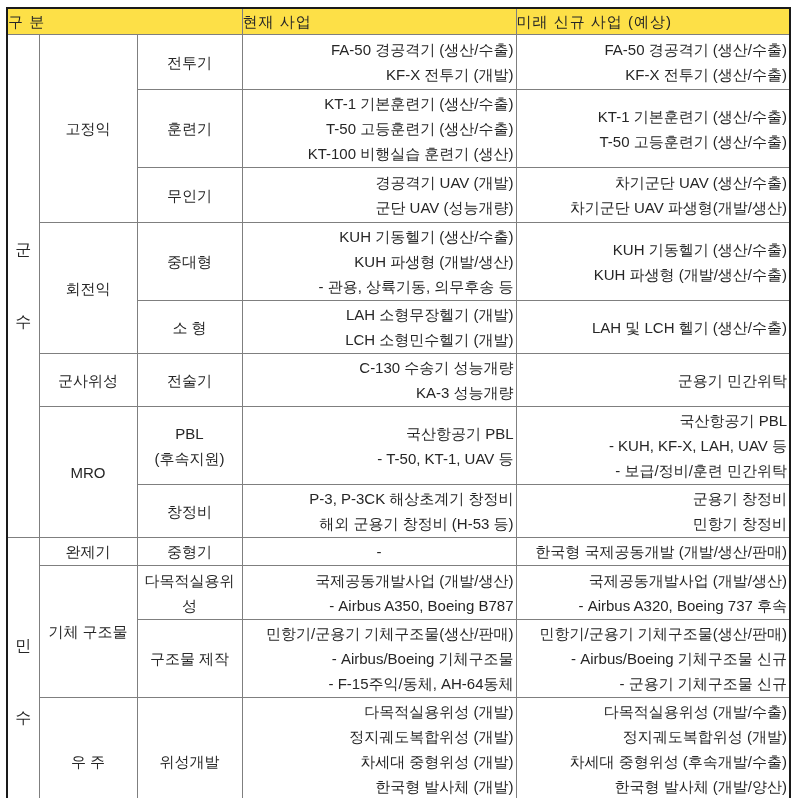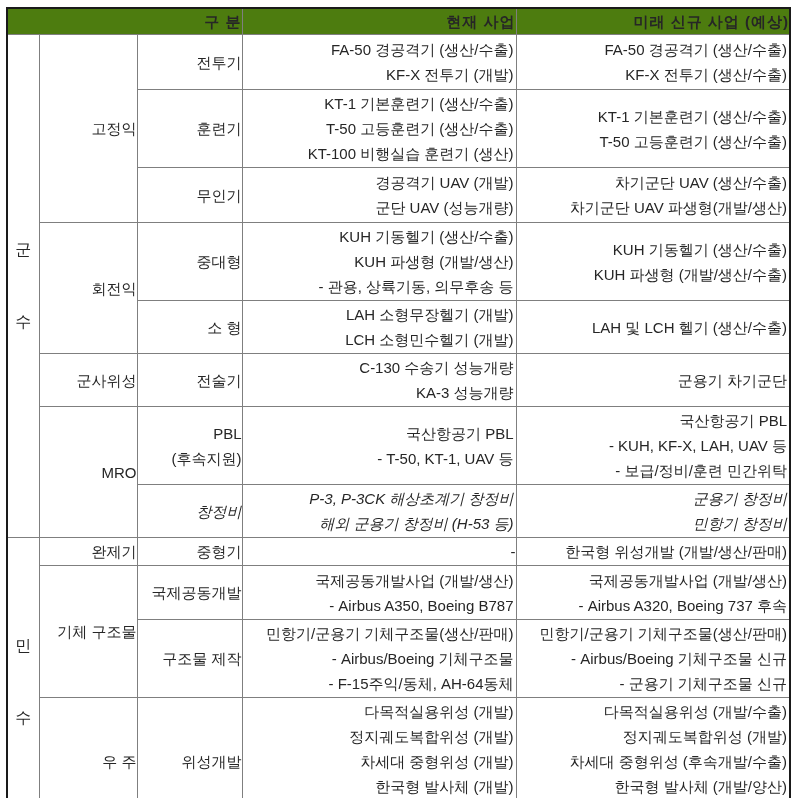--- a/index.html
+++ b/index.html
@@ -18,39 +18,39 @@
   th,td{
     border:1px solid #7f7f7f;
     font-size:15px;
     line-height:25px;
     white-space:pre-line;
     vertical-align:middle;
     padding:0;
     overflow:hidden;
   }
   th{
-    background:#4d7c0f;
-    font-weight:bold;
-    text-align:right;
+    background:#fde047;
+    font-weight:normal;
+    text-align:left;
     height:25px;
     letter-spacing:1px;
   }
-  td.c{text-align:right;}
+  td.c{text-align:center;}
   td.l{text-align:right;padding:1px 2px 1px 8px;}
   td.sector{
     text-align:center;
     line-height:72px;
     font-size:16px;
   }
   tr.h55{height:55px;}
   tr.h75{height:75px;}
   tr.h52{height:52px;}
   tr.h47{height:47px;}
   tr.h78{height:78px;}
-  tr.h50{height:50px;font-style:italic;}
+  tr.h50{height:50px;}
   tr.h25{height:25px;}
   tr.h54{height:54px;}
   tr.h73{height:73px;}
   tr.h120{height:120px;}
 </style>
 </head>
 <body>
 
 <div class="wrap">
   <table class="biz">
@@ -107,21 +107,21 @@
         <td class="c">소 형</td>
         <td class="l">LAH 소형무장헬기 (개발)
 LCH 소형민수헬기 (개발)</td>
         <td class="l">LAH 및 LCH 헬기 (생산/수출)</td>
       </tr>
       <tr class="h47">
         <td class="c">군사위성</td>
         <td class="c">전술기</td>
         <td class="l">C-130 수송기 성능개량
 KA-3 성능개량</td>
-        <td class="l">군용기 차기군단</td>
+        <td class="l">군용기 민간위탁</td>
       </tr>
       <tr class="h78">
         <td class="c" rowspan="2">MRO</td>
         <td class="c">PBL
 (후속지원)</td>
         <td class="l">국산항공기 PBL
 - T-50, KT-1, UAV 등</td>
         <td class="l">국산항공기 PBL
 - KUH, KF-X, LAH, UAV 등
 - 보급/정비/훈련 민간위탁</td>
@@ -132,25 +132,25 @@
 해외 군용기 창정비 (H-53 등)</td>
         <td class="l">군용기 창정비
 민항기 창정비</td>
       </tr>
       <tr class="h25">
         <td class="sector" rowspan="4">민
 수</td>
         <td class="c">완제기</td>
         <td class="c">중형기</td>
         <td class="c">-</td>
-        <td class="l">한국형 위성개발 (개발/생산/판매)</td>
+        <td class="l">한국형 국제공동개발 (개발/생산/판매)</td>
       </tr>
       <tr class="h54">
         <td class="c" rowspan="2">기체 구조물</td>
-        <td class="c">국제공동개발</td>
+        <td class="c">다목적실용위성</td>
         <td class="l">국제공동개발사업 (개발/생산)
 - Airbus A350, Boeing B787</td>
         <td class="l">국제공동개발사업 (개발/생산)
 - Airbus A320, Boeing 737 후속</td>
       </tr>
       <tr class="h73">
         <td class="c">구조물 제작</td>
         <td class="l">민항기/군용기 기체구조물(생산/판매)
 - Airbus/Boeing 기체구조물
 - F-15주익/동체, AH-64동체</td>

